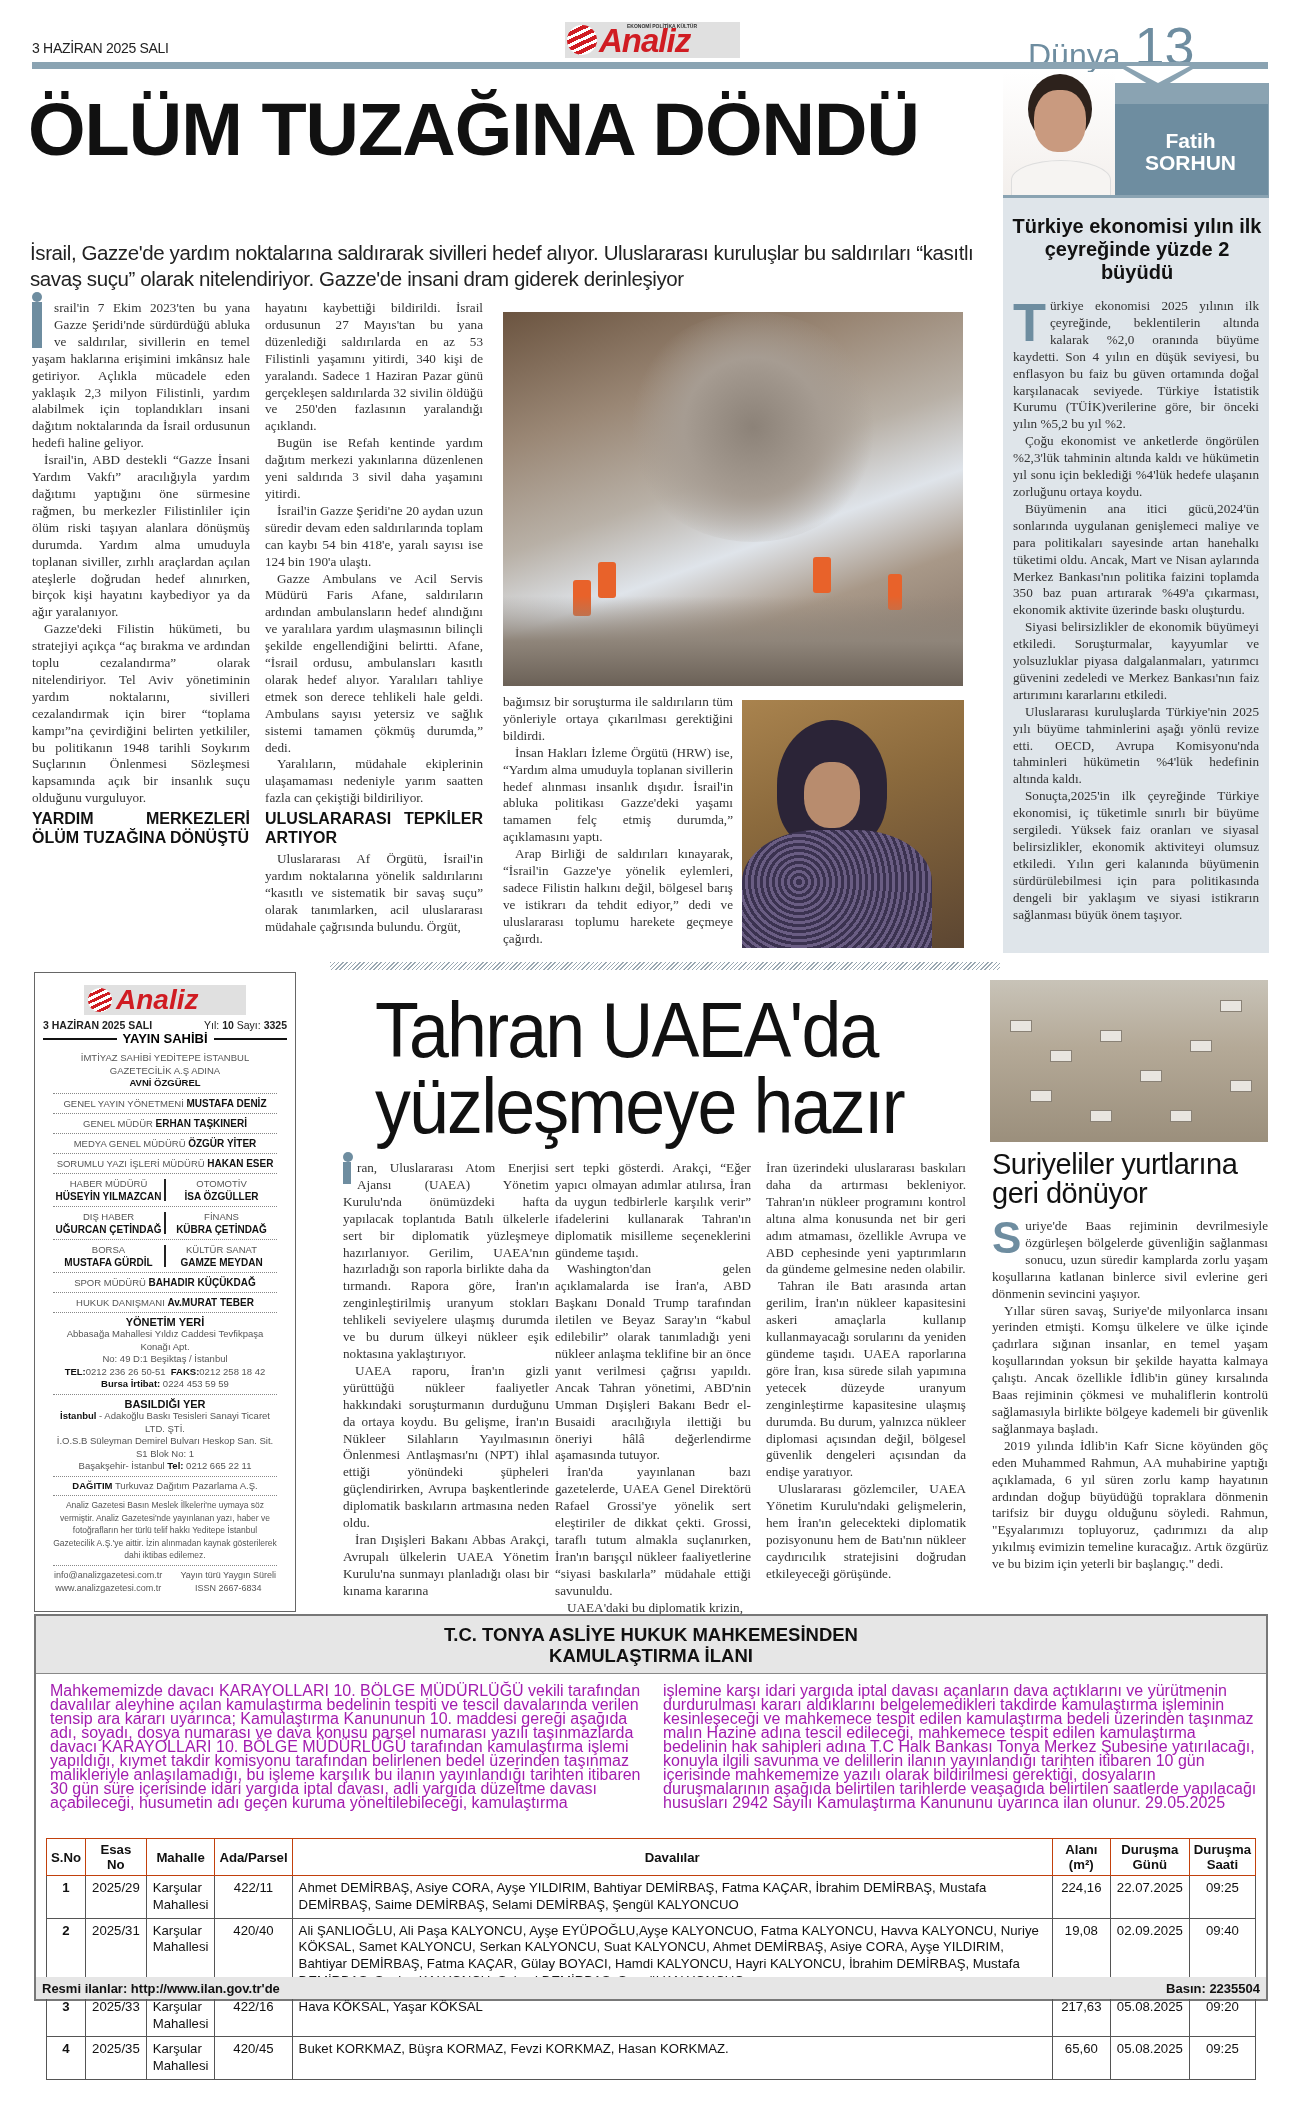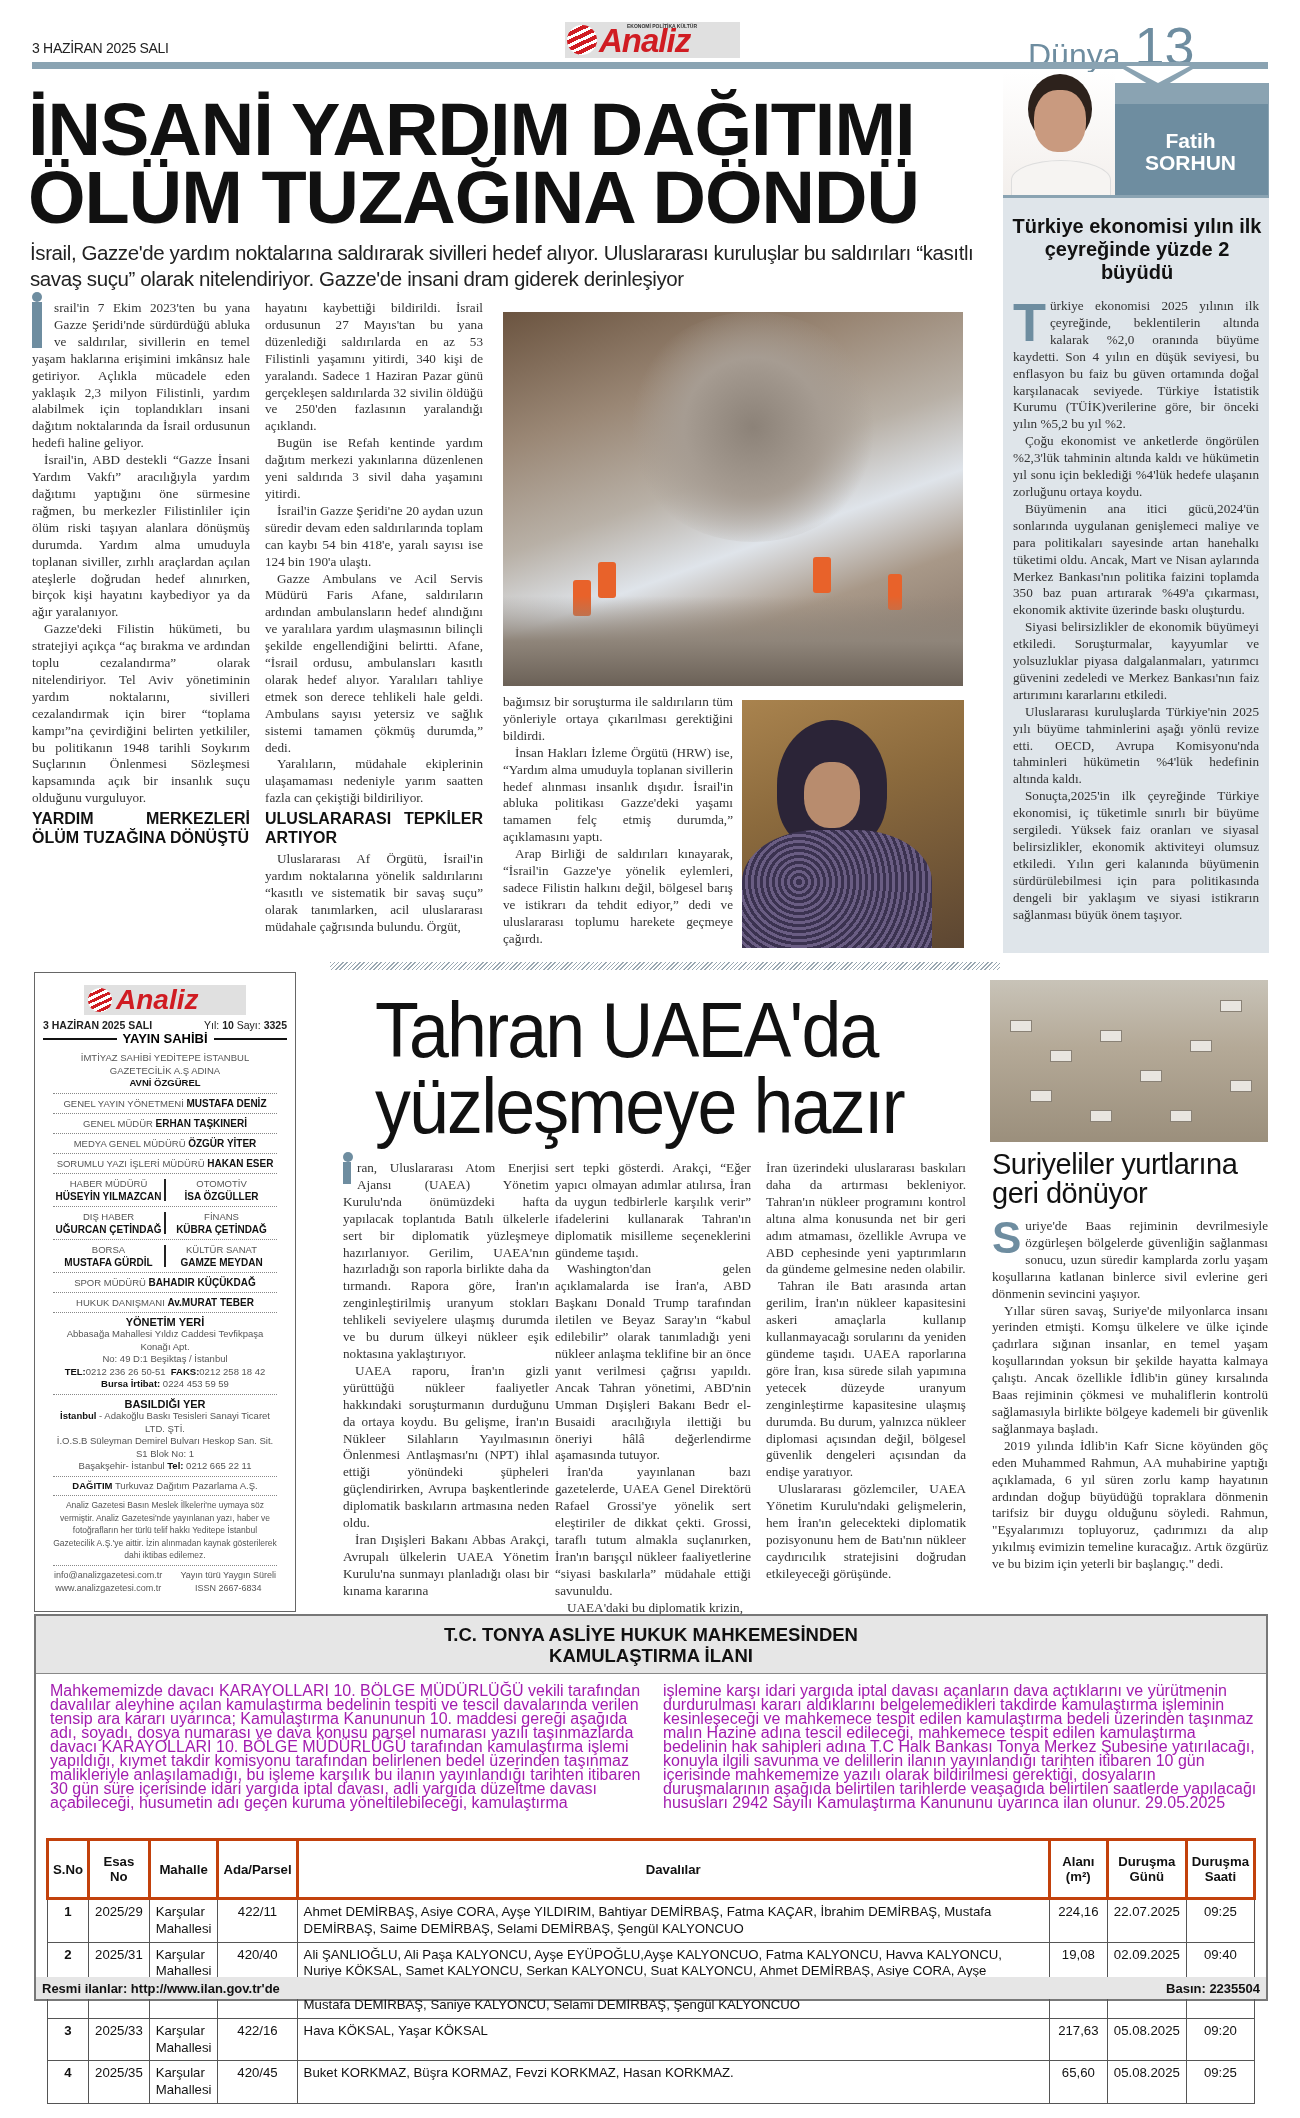--- a/index.html
+++ b/index.html
@@ -63,21 +63,21 @@
 .mh-block b{color:#111}
 .t2-headline{left:375px;top:992px;width:620px;font-family:"Liberation Sans",sans-serif;font-size:78px;line-height:76px;color:#111;letter-spacing:-2px;transform:scaleX(.92);transform-origin:left}
 .syr-photo{left:990px;top:980px;width:278px;height:162px;background:linear-gradient(180deg,#c8c3b8 0%,#b5aa98 40%,#9b8f7c 100%);overflow:hidden}
 .syr-photo .tent{position:absolute;width:22px;height:12px;background:#e9e6e0;border:1px solid #8a8276}
 .syr-title{left:992px;top:1150px;width:278px;font-family:"Liberation Sans",sans-serif;font-size:29px;line-height:29px;color:#111;letter-spacing:-.5px}
 .notice{left:34px;top:1614px;width:1234px;height:387px;border:2px solid #777;background:#fff;font-family:"Liberation Sans",sans-serif}
 .notice-head{height:58px;background:#e6e6e6;border-bottom:1.5px solid #888;text-align:center;font-weight:bold;font-size:18.5px;line-height:21px;color:#111;padding-top:8px}
 .notice-body{display:flex;gap:18px;padding:10px 8px 0 14px;font-size:16px;line-height:14px;color:#a21caf}
 .notice-body > div{flex:1}
 .ntable{position:absolute;left:10px;top:222px;width:1210px;border-collapse:collapse;font-size:13.2px;color:#111}
-.ntable th{font-weight:bold;border:3px solid #c2410c;padding:13px 4px;line-height:15px;vertical-align:middle}
+.ntable th{font-weight:bold;border:1px solid #c2410c;padding:3px 4px;line-height:15px;vertical-align:middle}
 .ntable td{border:1px solid #555;padding:4px 6px;vertical-align:top;line-height:16.8px}
 .ntable td.c{text-align:center}
 .notice-foot{position:absolute;left:0;bottom:0;width:100%;height:22px;background:#e6e6e6;display:flex;justify-content:space-between;align-items:center;padding:0 6px;font-weight:bold;font-size:13px;color:#111}
 </style>
 </head>
 <body>
 
 <div class="abs topdate">3 HAZİRAN 2025 SALI</div>
 <div class="abs logo">
   <span class="mark"></span>
@@ -86,21 +86,20 @@
 </div>
 <div class="abs section">
   <span class="nm">Dünya</span>
   <span class="pg">13</span>
 </div>
 <div class="abs rule"></div>
 <div class="abs vnotch"></div>
 <div class="abs vnotch2"></div>
 
 <div class="abs headline">
-  <div>İNSANİ YARDIM DAĞITIMI</div>
   <div>ÖLÜM TUZAĞINA DÖNDÜ</div>
 </div>
 <div class="abs subhead">İsrail, Gazze'de yardım noktalarına saldırarak sivilleri hedef alıyor. Uluslararası kuruluşlar bu saldırıları “kasıtlı savaş suçu” olarak nitelendiriyor. Gazze'de insani dram giderek derinleşiyor</div>
 
 <div class="abs col" style="left:32px;top:300px;width:218px">
   <p class="first"><span class="dropI"></span><span>srail'in 7 Ekim 2023'ten bu yana Gazze Şeridi'nde sürdürdüğü abluka ve saldırılar, sivillerin en temel yaşam haklarına erişimini imkânsız hale getiriyor. Açlıkla mücadele eden yaklaşık 2,3 milyon Filistinli, yardım alabilmek için toplandıkları insani dağıtım noktalarında da İsrail ordusunun hedefi haline geliyor.</span></p>
   <p>İsrail'in, ABD destekli “Gazze İnsani Yardım Vakfı” aracılığıyla yardım dağıtımı yaptığını öne sürmesine rağmen, bu merkezler Filistinliler için ölüm riski taşıyan alanlara dönüşmüş durumda. Yardım alma umuduyla toplanan siviller, zırhlı araçlardan açılan ateşlerle doğrudan hedef alınırken, birçok kişi hayatını kaybediyor ya da ağır yaralanıyor.</p>
   <p>Gazze'deki Filistin hükümeti, bu stratejiyi açıkça “aç bırakma ve ardından toplu cezalandırma” olarak nitelendiriyor. Tel Aviv yönetiminin yardım noktalarını, sivilleri cezalandırmak için birer “toplama kampı”na çevirdiğini belirten yetkililer, bu politikanın 1948 tarihli Soykırım Suçlarının Önlenmesi Sözleşmesi kapsamında açık bir insanlık suçu olduğunu vurguluyor.</p>
   <div class="subsec">YARDIM MERKEZLERİ ÖLÜM TUZAĞINA DÖNÜŞTÜ</div>
 </div>

